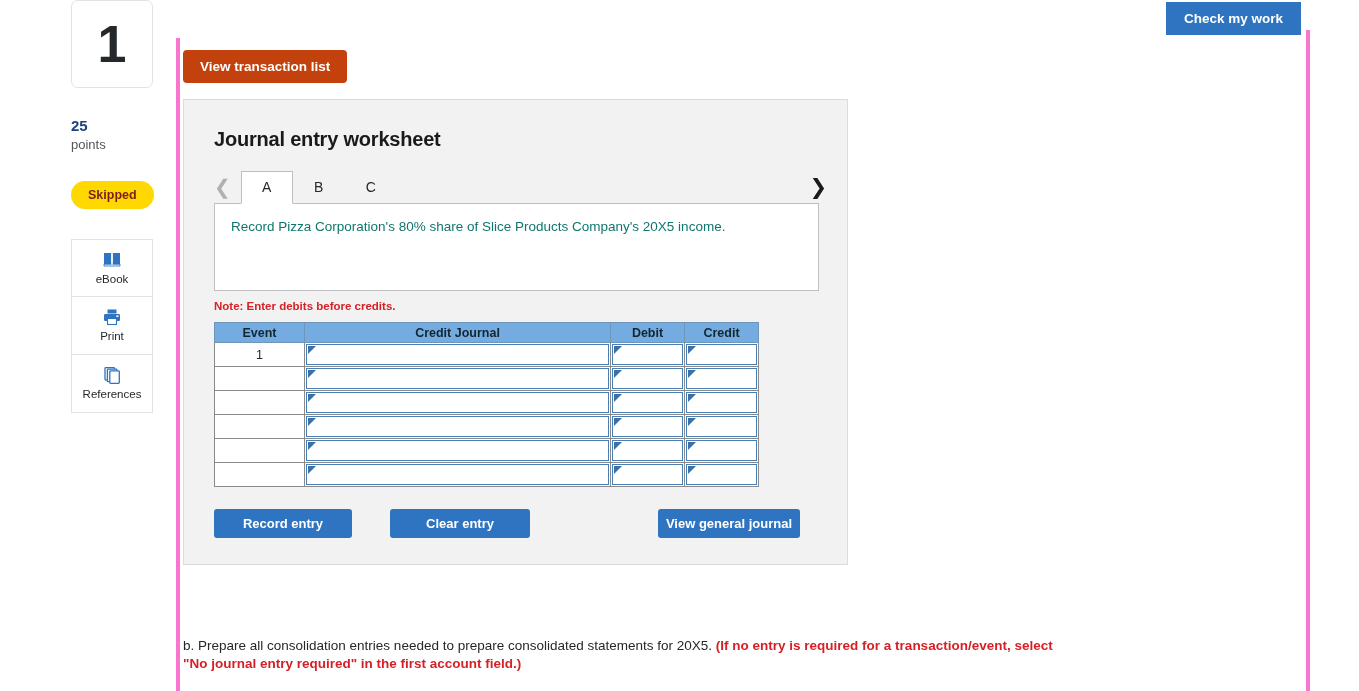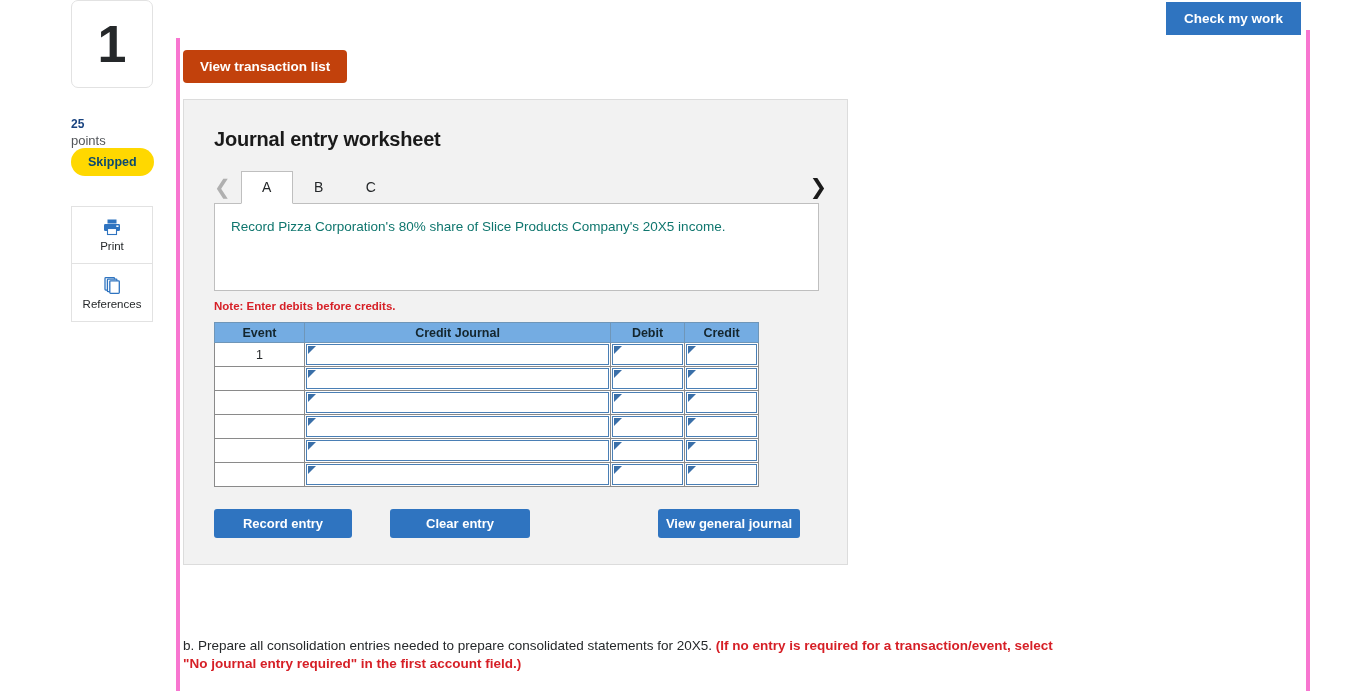--- a/index.html
+++ b/index.html
@@ -16,26 +16,26 @@
   .rail { position: absolute; left: 71px; top: 0px; width: 82px; }
   .qnum-box {
     width: 82px; height: 88px;
     border: 1px solid #e2e2e2; border-radius: 7px;
     background: #fff;
     display: flex; align-items: center; justify-content: center;
     color: #25282a; font-size: 52px; font-weight: 700; line-height: 1;
   }
   .points-val {
     margin-top: 30px; color: #1a4480;
-    font-size: 12px; font-weight: 700; line-height: 1.1;
+    font-size: 15px; font-weight: 700; line-height: 1.1;
   }
   .points-lbl { color: #53565a; font-size: 13px; margin-top: 2px; }
   .badge {
-    margin-top: 0; margin-left: 0px;
-    display: inline-block; background: #ffd800; color: #0c4a6e;
+    margin-top: 29px; margin-left: 0px;
+    display: inline-block; background: #ffd800; color: #7f1d1d;
     font-size: 12.5px; font-weight: 700;
     padding: 7px 17px; border-radius: 14px;
   }
   .tool-stack { margin-top: 30px; }
   .tool-card {
     width: 82px; height: 58px;
     border: 1px solid #e2e2e2; background: #fff;
     display: flex; flex-direction: column;
     align-items: center; justify-content: center; gap: 4px;
   }
@@ -202,20 +202,31 @@
   <div class="rail">
     <div class="qnum-box">
       <span>1</span>
     </div>
     <div class="points-val">25</div>
     <div class="points-lbl">points</div>
     <div><span class="badge">Skipped</span></div>
 
     <div class="tool-stack">
 
+      <div class="tool-card">
+        <span class="tool-ico">
+          <svg width="20" height="18" viewBox="0 0 20 18">
+            <path d="M2 2h7.2v13H2z" fill="#2f74c0"></path>
+            <path d="M10.8 2H18v13h-7.2z" fill="#2f74c0"></path>
+            <path d="M2 13.2h16v1.8H2z" fill="#fff" stroke="#2f74c0" stroke-width="0.9"></path>
+            <path d="M10 2.6v11.6" stroke="#fff" stroke-width="0.9"></path>
+          </svg>
+        </span>
+        <span class="tool-lbl">eBook</span>
+      </div>
 
       <div class="tool-card">
         <span class="tool-ico">
           <svg width="20" height="18" viewBox="0 0 20 18">
             <rect x="5.5" y="1.5" width="9" height="4" fill="#2f74c0"></rect>
             <rect x="2" y="6" width="16" height="7" rx="1.2" fill="#2f74c0"></rect>
             <rect x="5.5" y="10.5" width="9" height="6" fill="#fff" stroke="#2f74c0" stroke-width="1.1"></rect>
             <rect x="14.3" y="7.4" width="2.2" height="1.6" fill="#fff"></rect>
           </svg>
         </span>

